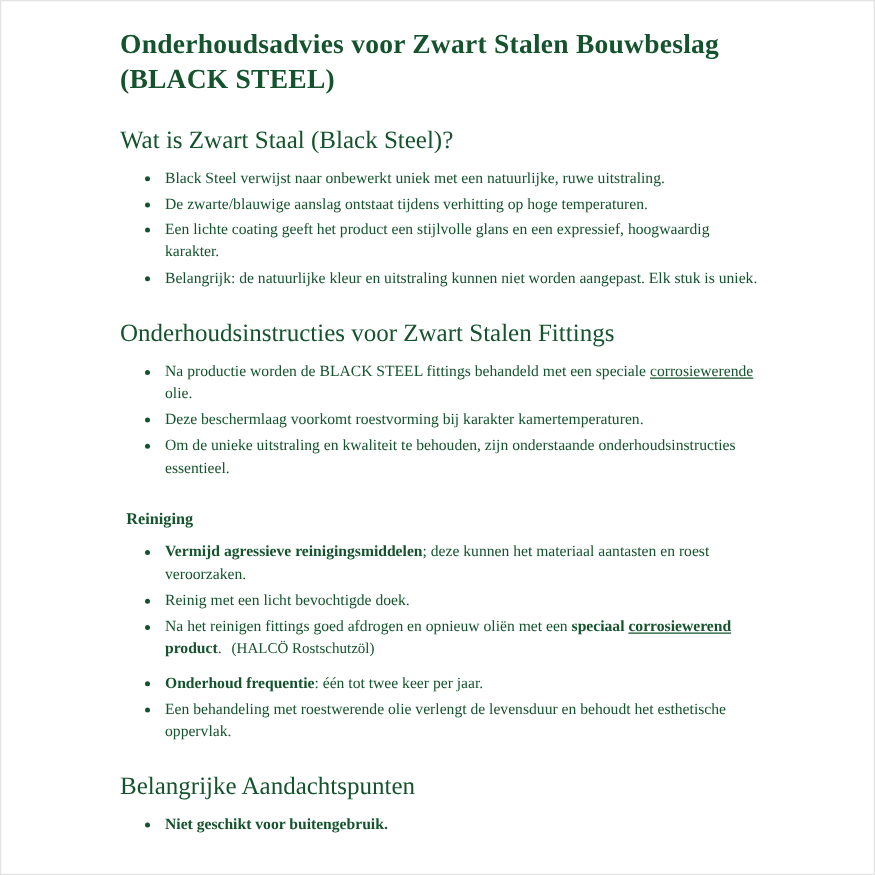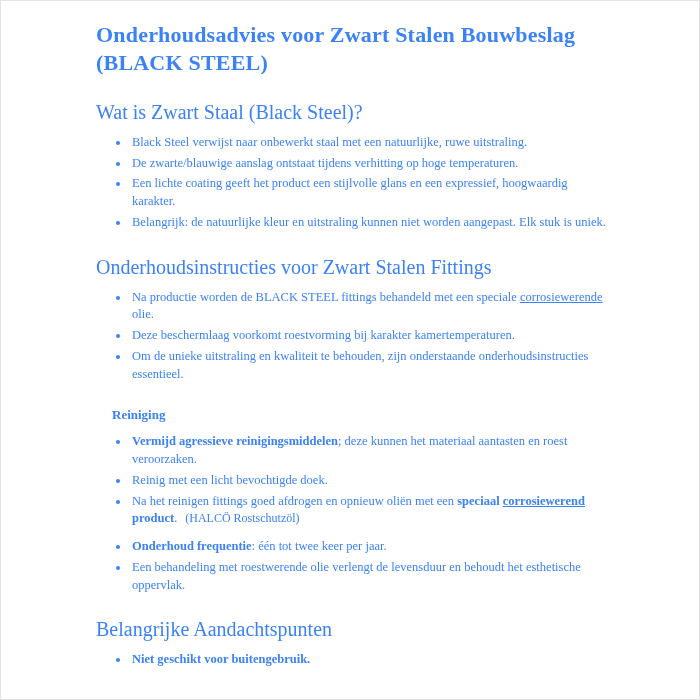--- a/index.html
+++ b/index.html
@@ -4,40 +4,40 @@
 <style>
   html, body { margin: 0; padding: 0; background: #fff; }
   .page {
     position: relative;
     width: 700px;
     height: 700px;
     box-sizing: border-box;
     background: #ffffff;
     border: 1px solid #e3e3e3;
     font-family: "Liberation Serif", serif;
-    color: #3b82f6;
+    color: #14532d;
     padding: 20px 88px 0 95px;
     overflow: hidden;
   }
   .doc-title {
     font-size: 22px;
     font-weight: bold;
     line-height: 1.27;
     margin: 0 0 6px 0;
     letter-spacing: 0.2px;
   }
   h2.sec-heading {
     font-size: 20px;
     font-weight: normal;
     margin: 24px 0 10px 0;
   }
   h3.sub-heading {
     font-size: 13px;
     font-weight: bold;
-    margin: 24px 0 8px 16px;
+    margin: 24px 0 8px 5px;
   }
   ul.bullets {
     margin: 10px 0 0 0;
     padding-left: 34px;
     list-style-type: disc;
   }
   ul.bullets li {
     font-size: 12.5px;
     line-height: 1.42;
     margin: 0 0 3px 0;
@@ -53,21 +53,21 @@
 </style>
 </head>
 <body>
 
 <div class="page">
 
   <h1 class="doc-title">Onderhoudsadvies voor Zwart Stalen Bouwbeslag (BLACK STEEL)</h1>
 
   <h2 class="sec-heading">Wat is Zwart Staal (Black Steel)?</h2>
   <ul class="bullets">
-    <li>Black Steel verwijst naar onbewerkt staal met een natuurlijke, ruwe uitstraling.</li>
+    <li>Black Steel verwijst naar onbewerkt uniek met een natuurlijke, ruwe uitstraling.</li>
     <li>De zwarte/blauwige aanslag ontstaat tijdens verhitting op hoge temperaturen.</li>
     <li>Een lichte coating geeft het product een stijlvolle glans en een expressief, hoogwaardig karakter.</li>
     <li>Belangrijk: de natuurlijke kleur en uitstraling kunnen niet worden aangepast. Elk stuk is uniek.</li>
   </ul>
 
   <h2 class="sec-heading">Onderhoudsinstructies voor Zwart Stalen Fittings</h2>
   <ul class="bullets">
     <li><span>Na productie worden de BLACK STEEL fittings behandeld met een speciale </span><span class="u">corrosiewerende</span><span> olie.</span></li>
     <li>Deze beschermlaag voorkomt roestvorming bij karakter kamertemperaturen.</li>
     <li>Om de unieke uitstraling en kwaliteit te behouden, zijn onderstaande onderhoudsinstructies essentieel.</li>

